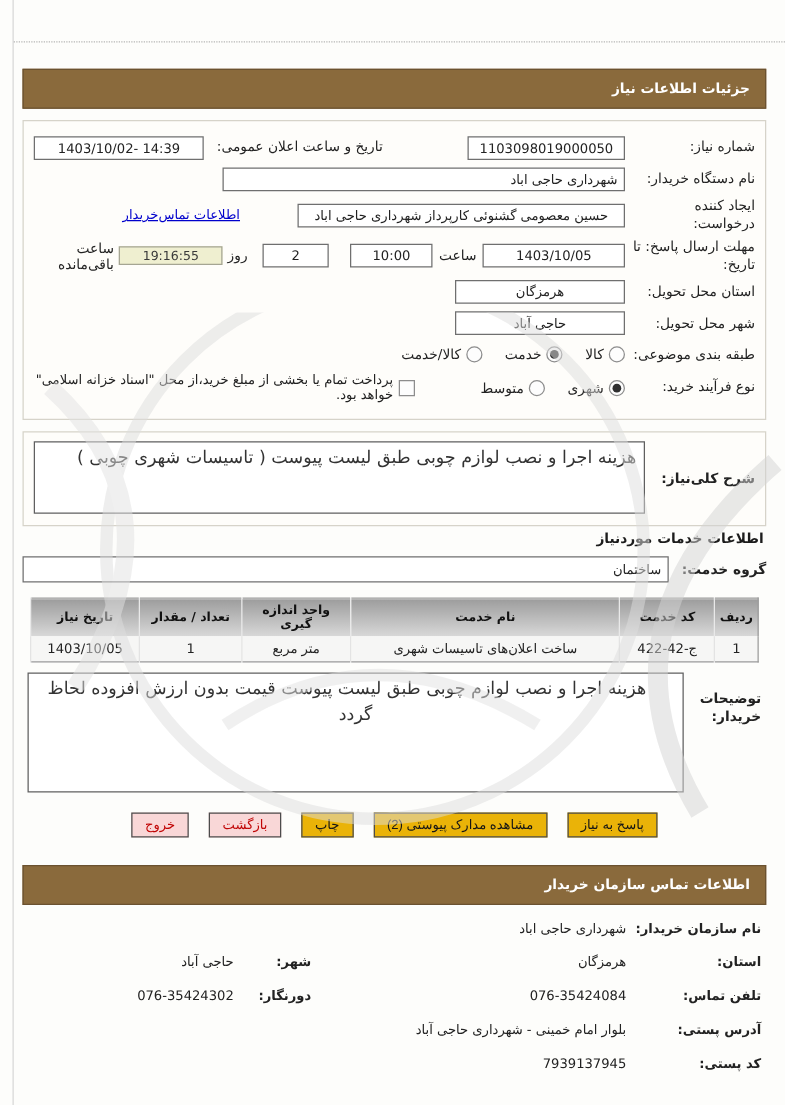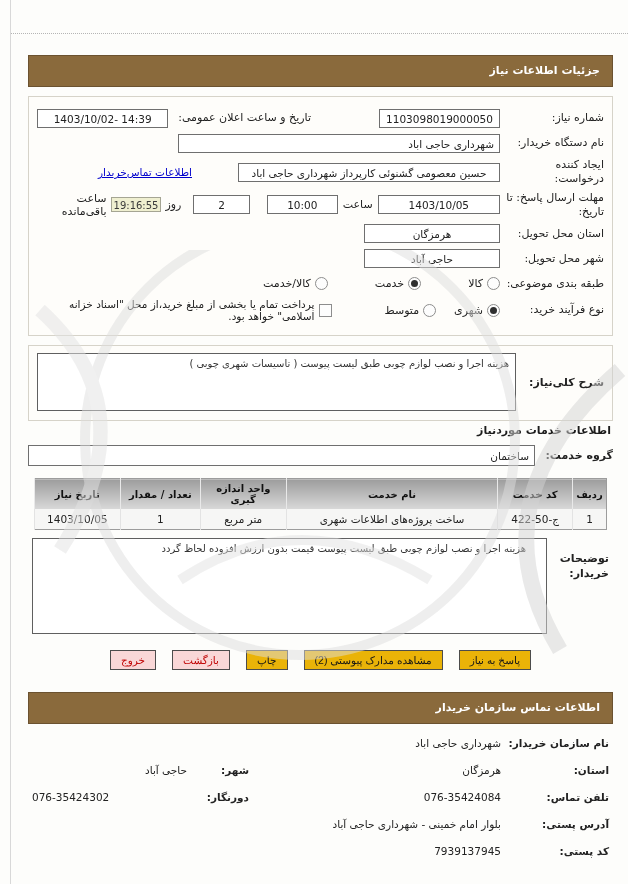--- a/index.html
+++ b/index.html
@@ -3,42 +3,42 @@
 <meta charset="utf-8">
 <style>
   html,body{margin:0;padding:0}
   body{
     width:628px;height:884px;position:relative;overflow:hidden;
     background:#fdfdfb;color:#222;direction:rtl;
     font-family:"DejaVu Sans","Liberation Sans",sans-serif;font-size:11px;
   }
   .vline{position:absolute;left:10px;top:0;bottom:0;width:1px;background:#d8d8d8}
   .dotline{position:absolute;left:11px;right:0;top:33px;border-top:1px dotted #b5b5b5}
-  .content{position:absolute;left:28px;right:15px;top:55px}
+  .content{position:absolute;left:18px;right:15px;top:55px}
   .bar{
     background:#8a6a3c;border:1px solid #6b5230;color:#fff;font-weight:bold;
     font-size:11px;height:30px;line-height:30px;padding:0 12px;
   }
   .panel{border:1px solid #d6d3c9;background:#fefdfa;margin-top:9px;padding:7px 8px 9px}
   .frow{display:flex;align-items:center;margin:4px 0;min-height:21px}
   .flabel{flex:0 0 100px;padding-left:4px;line-height:1.3}
   .ibox{
     border:1px solid #6f6f6f;background:#fff;height:19px;line-height:19px;
     font-size:10.5px;padding:0 5px;box-sizing:border-box;white-space:nowrap;overflow:hidden
   }
   .ltr{direction:ltr;text-align:center}
   .link{color:#0000cc;font-size:10.5px}
   .radio{display:inline-block;width:11px;height:11px;border:1px solid #8d8d8d;border-radius:50%;
     background:#fdfdfd;margin-left:4px;vertical-align:-1px;position:relative;flex:none}
   .radio.on::after{content:"";position:absolute;top:2px;left:2px;right:2px;bottom:2px;background:#2f2f2f;border-radius:50%}
   .chk{display:inline-block;width:11px;height:11px;border:1px solid #8d8d8d;background:#fdfdfd;margin-left:5px;vertical-align:-1px;flex:none}
-  .opt{margin-left:47px;white-space:nowrap}
+  .opt{margin-left:18px;white-space:nowrap}
   .count{background:#efefd0;border:1px solid #a5a593;height:13px;line-height:16px;overflow:hidden;
-    padding:0 2px;font-size:10px;color:#3a3a3a;direction:ltr;margin:0 4px;flex:none}
-  .tarea{border:1px solid #5f5f5f;background:#fff;font-size:10px;line-height:1.5;
+    padding:0 18px;font-size:10px;color:#3a3a3a;direction:ltr;margin:0 4px;flex:none}
+  .tarea{border:1px solid #5f5f5f;background:#fff;font-size:14px;line-height:1.5;
     padding:2px 6px;box-sizing:border-box;color:#333;overflow:hidden}
   .sect-title{font-weight:bold;color:#1c1c1c;margin:3px 2px 8px}
   .grow{display:flex;align-items:center;margin:4px 0}
   .grow .blabel{flex:0 0 78px;font-weight:bold}
   table.svc{border-collapse:collapse;width:98%;margin:12px auto 8px;border:1px solid #9c9c9c}
   table.svc th{
     background:#c3c3c3;background:linear-gradient(180deg,#9d9d9d 0%,#d9d9d9 100%);
     color:#111;font-size:10px;font-weight:bold;padding:4px 2px;border-left:1px solid #e9e9e9;text-align:center
   }
   table.svc td{background:#f6f6f5;font-size:10.5px;padding:4px 2px;text-align:center;border-left:1px solid #e3e3e3}
@@ -156,32 +156,32 @@
         <th style="width:13%">کد خدمت</th>
         <th style="width:37%">نام خدمت</th>
         <th style="width:15%">واحد اندازه گیری</th>
         <th style="width:14%">تعداد / مقدار</th>
         <th style="width:15%">تاریخ نیاز</th>
       </tr>
     </thead>
     <tbody>
       <tr>
         <td>1</td>
-        <td>ج-50-422</td>
-        <td>ساخت پروژه‌های اطلاعات شهری</td>
+        <td>ج-42-422</td>
+        <td>ساخت اعلان‌های تاسیسات شهری</td>
         <td>متر مربع</td>
         <td>1</td>
         <td class="num" style="text-align:center">1403/10/05</td>
       </tr>
     </tbody>
   </table>
 
   <div class="notes">
     <span class="blabel">توضیحات خریدار:</span>
-    <div class="tarea" style="flex:1;height:96px;text-align:right;text-indent:14px">هزینه اجرا و نصب لوازم چوبی طبق لیست پیوست قیمت بدون ارزش افزوده لحاظ گردد</div>
+    <div class="tarea" style="flex:1;height:96px;text-align:center;text-indent:14px">هزینه اجرا و نصب لوازم چوبی طبق لیست پیوست قیمت بدون ارزش افزوده لحاظ گردد</div>
   </div>
 
   <div class="btnrow">
     <button class="btn green">پاسخ به نیاز</button>
     <button class="btn green">مشاهده مدارک پیوستی (2)</button>
     <button class="btn green">چاپ</button>
     <button class="btn pink">بازگشت</button>
     <button class="btn pink">خروج</button>
   </div>
 
@@ -197,21 +197,21 @@
     <div class="crow">
       <span class="clabel">استان:</span>
       <span>هرمزگان</span>
       <span class="clabel">شهر:</span>
       <span>حاجی آباد</span>
     </div>
     <div class="crow">
       <span class="clabel">تلفن تماس:</span>
       <span class="num" style="text-align:right">076-35424084</span>
       <span class="clabel">دورنگار:</span>
-      <span class="num" style="text-align:left">076-35424302</span>
+      <span class="num" style="text-align:right">076-35424302</span>
     </div>
     <div class="crow">
       <span class="clabel">آدرس پستی:</span>
       <span class="span3">بلوار امام خمینی - شهرداری حاجی آباد</span>
     </div>
     <div class="crow">
       <span class="clabel">کد پستی:</span>
       <span class="span3 num" style="text-align:right">7939137945</span>
     </div>
   </div>

